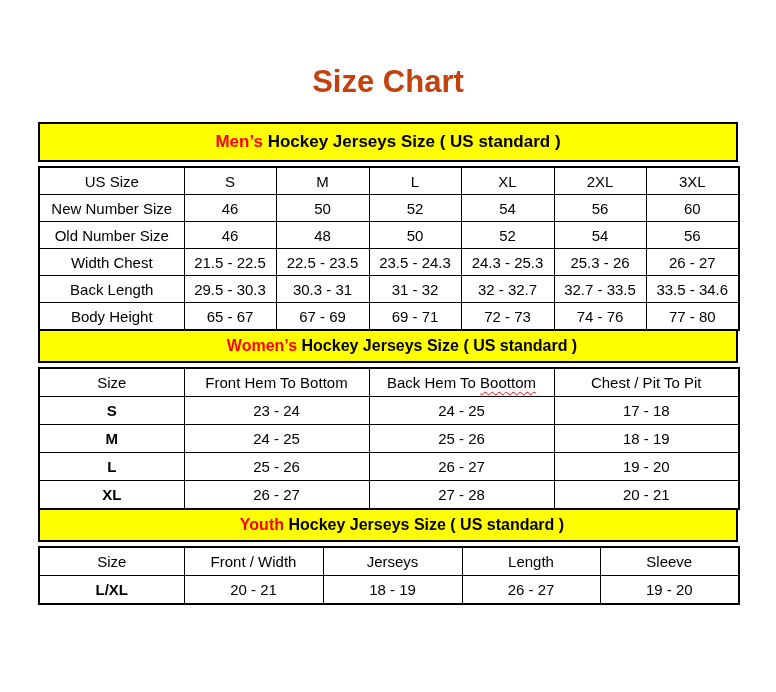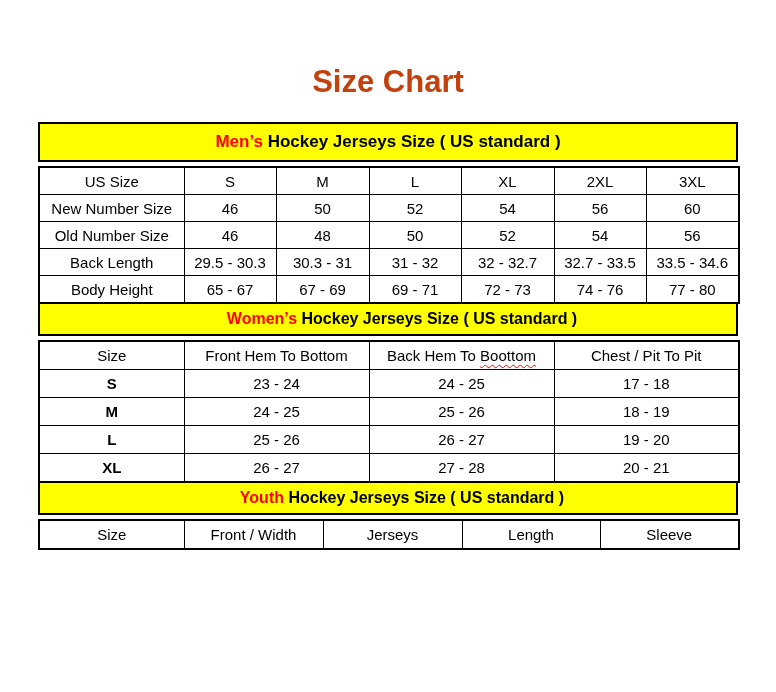--- a/index.html
+++ b/index.html
@@ -108,20 +108,29 @@
       <tr>
         <td>Old Number Size</td>
         <td>46</td>
         <td>48</td>
         <td>50</td>
         <td>52</td>
         <td>54</td>
         <td>56</td>
       </tr>
       <tr>
+        <td>Width Chest</td>
+        <td>21.5 - 22.5</td>
+        <td>22.5 - 23.5</td>
+        <td>23.5 - 24.3</td>
+        <td>24.3 - 25.3</td>
+        <td>25.3 - 26</td>
+        <td>26 - 27</td>
+      </tr>
+      <tr>
         <td>Back Length</td>
         <td>29.5 - 30.3</td>
         <td>30.3 - 31</td>
         <td>31 - 32</td>
         <td>32 - 32.7</td>
         <td>32.7 - 33.5</td>
         <td>33.5 - 34.6</td>
       </tr>
       <tr>
         <td>Body Height</td>
@@ -195,17 +204,24 @@
           <col style="width:139px">
       </colgroup>
       <tbody>
           <tr class="head">
         <td>Size</td>
         <td>Front / Width</td>
         <td>Jerseys</td>
         <td>Length</td>
         <td>Sleeve</td>
       </tr>
+      <tr>
+        <td class="rowlabel-bold">L/XL</td>
+        <td>20 - 21</td>
+        <td>18 - 19</td>
+        <td>26 - 27</td>
+        <td>19 - 20</td>
+      </tr>
     </tbody>
       </table>
 
   </div>
 </div>
 
 </body></html>

